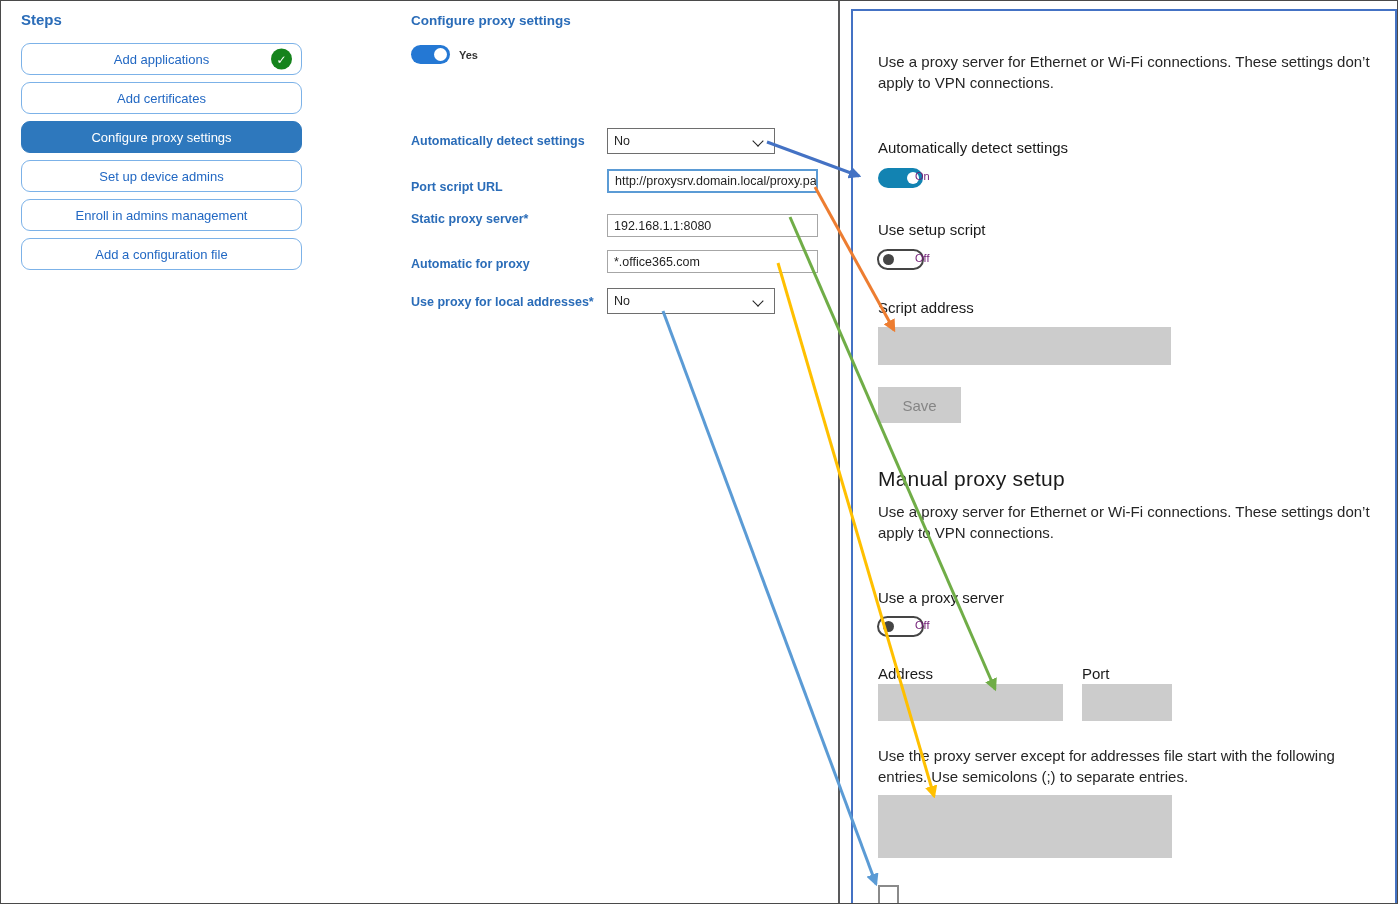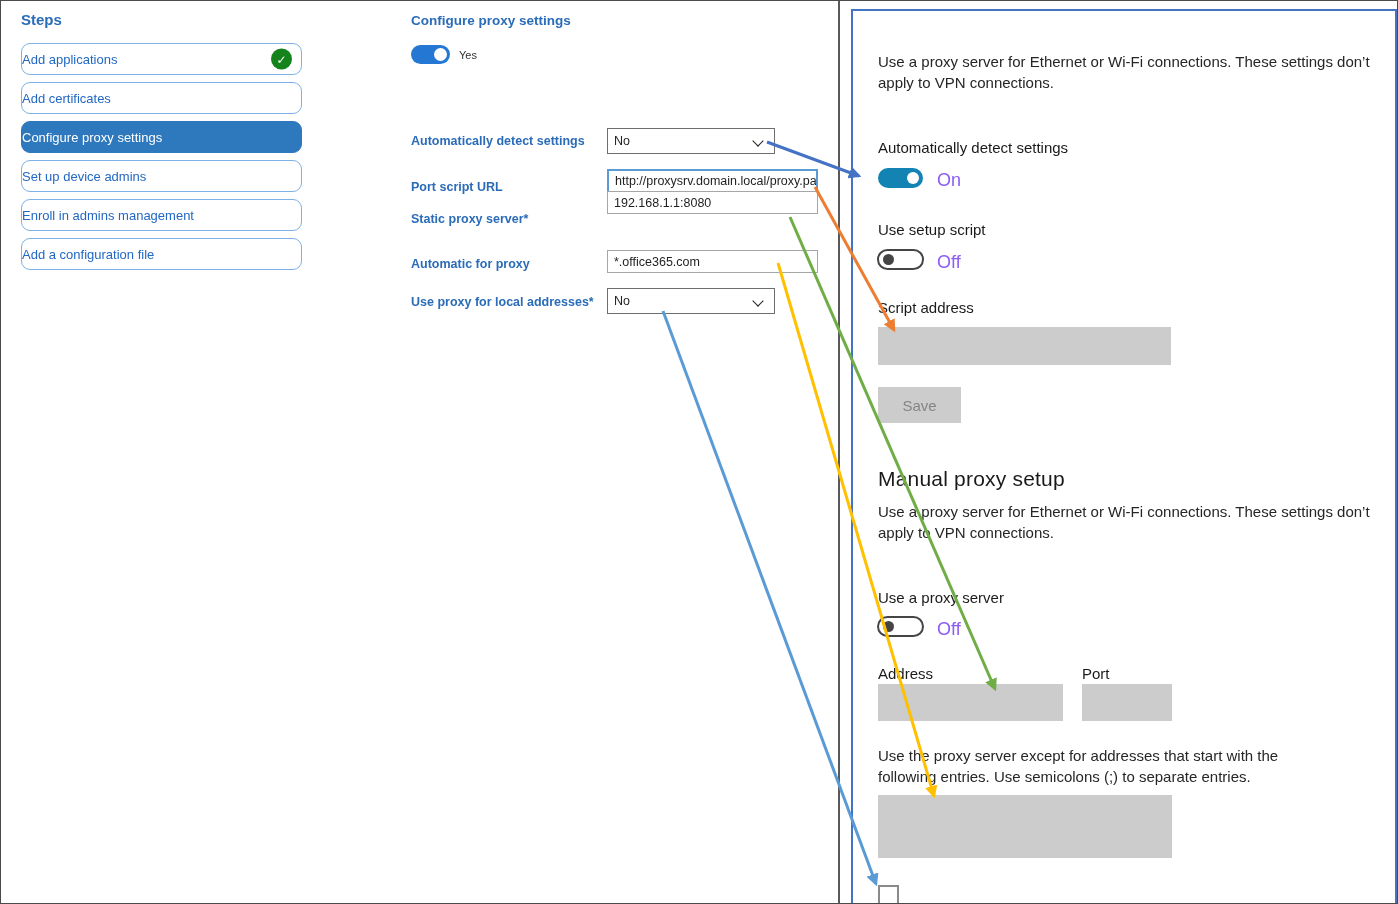--- a/index.html
+++ b/index.html
@@ -11,21 +11,21 @@
     -webkit-font-smoothing:antialiased;
   }
   .abs{position:absolute;}
 
   
   .steps-title{left:20px;top:10px;font-size:15px;font-weight:700;color:#2a6cb8;}
   .steps-list{left:20px;top:42px;width:281px;display:flex;flex-direction:column;gap:7px;}
   .step-btn{
     position:relative;height:32px;border:1.5px solid #7cb2e8;border-radius:9px;
     background:#fff;color:#2268c3;font-size:13px;display:flex;align-items:center;
-    cursor:pointer;
+    justify-content:center;cursor:pointer;
   }
   .step-btn.sel{background:#2e78bd;border-color:#2e78bd;color:#fff;}
   .badge{
     position:absolute;right:9px;top:50%;transform:translateY(-50%);
     width:21px;height:21px;border-radius:50%;background:#15831c;color:#fff;
     font-size:12px;font-weight:700;display:flex;align-items:center;justify-content:center;
   }
 
   
   .form-title{left:410px;top:12px;font-size:13.5px;font-weight:700;color:#2a6cb8;}
@@ -42,30 +42,30 @@
     cursor:pointer;
   }
   .chev{
     position:absolute;right:12px;top:8px;width:8px;height:8px;
     border-right:1.6px solid #222;border-bottom:1.6px solid #222;
     transform:rotate(45deg);
   }
   
   .tog-yes{left:410px;top:44px;width:39px;height:19px;border-radius:10px;background:#2478d4;cursor:pointer;}
   .tog-yes .knob{position:absolute;right:3px;top:3px;width:13px;height:13px;border-radius:50%;background:#fff;}
-  .tog-yes-label{left:458px;top:48px;font-size:11px;font-weight:400;color:#333;}
+  .tog-yes-label{left:458px;top:48px;font-size:11px;font-weight:700;color:#333;}
 
   
   .vdivider{left:837px;top:0;width:2px;height:904px;background:#59595b;}
   .panel-border{left:850px;top:8px;width:546px;height:900px;border:2px solid #4472c4;}
 
   .rp-h{left:877px;font-size:21px;font-weight:400;color:#1a1a1a;letter-spacing:.2px;}
   .rp-p{left:877px;font-size:15px;line-height:21px;color:#262626;}
   .rp-lbl{left:877px;font-size:15px;color:#1a1a1a;}
-  .rp-state{left:936px;font-size:18px;color:#8b5cf6;}
+  .rp-state{left:914px;font-size:11px;color:#701a75;}
   .gbox{background:#cccccc;}
   .save-btn{
     left:877px;top:386px;width:83px;height:36px;background:#cccccc;color:#858585;
     font-size:15px;display:flex;align-items:center;justify-content:center;cursor:default;
   }
   .tog-on{width:45px;height:20px;border-radius:11px;background:#1283b2;cursor:pointer;}
   .tog-on .knob{position:absolute;right:4px;top:4px;width:12px;height:12px;border-radius:50%;background:#fff;}
   .tog-off{width:47px;height:21px;border-radius:11px;border:2px solid #454545;background:#fff;cursor:pointer;}
   .tog-off .knob{position:absolute;left:4px;top:3px;width:11px;height:11px;border-radius:50%;background:#454545;}
   .cb{left:877px;top:884px;width:21px;height:21px;border:2px solid #8a8a8a;background:#fff;cursor:pointer;}
@@ -112,21 +112,21 @@
     <span>No</span>
     <span class="chev"></span>
   </div>
 
   <div class="abs fld-label" style="top:179px">Port script URL</div>
   <div class="abs tf focused" style="top:168px">
     <span>http://proxysrv.domain.local/proxy.pa</span>
   </div>
 
   <div class="abs fld-label" style="top:211px">Static proxy server*</div>
-  <div class="abs tf" style="top:190px">
+  <div class="abs tf" style="top:213px">
     <span>192.168.1.1:8080</span>
   </div>
 
   <div class="abs fld-label" style="top:256px">Automatic for proxy</div>
   <div class="abs tf" style="top:249px">
     <span>*.office365.com</span>
   </div>
 
   <div class="abs fld-label" style="top:294px">Use proxy for local addresses*</div>
   <div class="abs dd" style="top:287px">
@@ -162,21 +162,21 @@
   <div class="abs tog-off" style="left:876px;top:615px">
       <span class="knob"></span>
     </div>
   <div class="abs rp-state" style="top:618px">Off</div>
 
   <div class="abs rp-lbl" style="top:664px">Address</div>
   <div class="abs rp-lbl" style="left:1081px;top:664px">Port</div>
   <div class="abs gbox" style="left:877px;top:683px;width:185px;height:37px"></div>
   <div class="abs gbox" style="left:1081px;top:683px;width:90px;height:37px"></div>
 
-  <div class="abs rp-p" style="top:744px;width:460px">Use the proxy server except for addresses that start with the following entries. Use semicolons (;) to separate entries.</div>
+  <div class="abs rp-p" style="top:744px;width:460px">Use the proxy server except for addresses file start with the following entries. Use semicolons (;) to separate entries.</div>
   <div class="abs gbox" style="left:877px;top:794px;width:294px;height:63px"></div>
 
   <div class="abs cb"></div>
 
   <svg id="arrows" width="1398" height="904" viewBox="0 0 1398 904">
     <defs>
       <marker id="m0" viewBox="0 0 10 10" refX="8" refY="5" markerWidth="4.2" markerHeight="4.2" orient="auto-start-reverse">
         <path d="M0,0L10,5L0,10z" fill="#4472C4"></path>
       </marker>
       <marker id="m1" viewBox="0 0 10 10" refX="8" refY="5" markerWidth="4.2" markerHeight="4.2" orient="auto-start-reverse">

